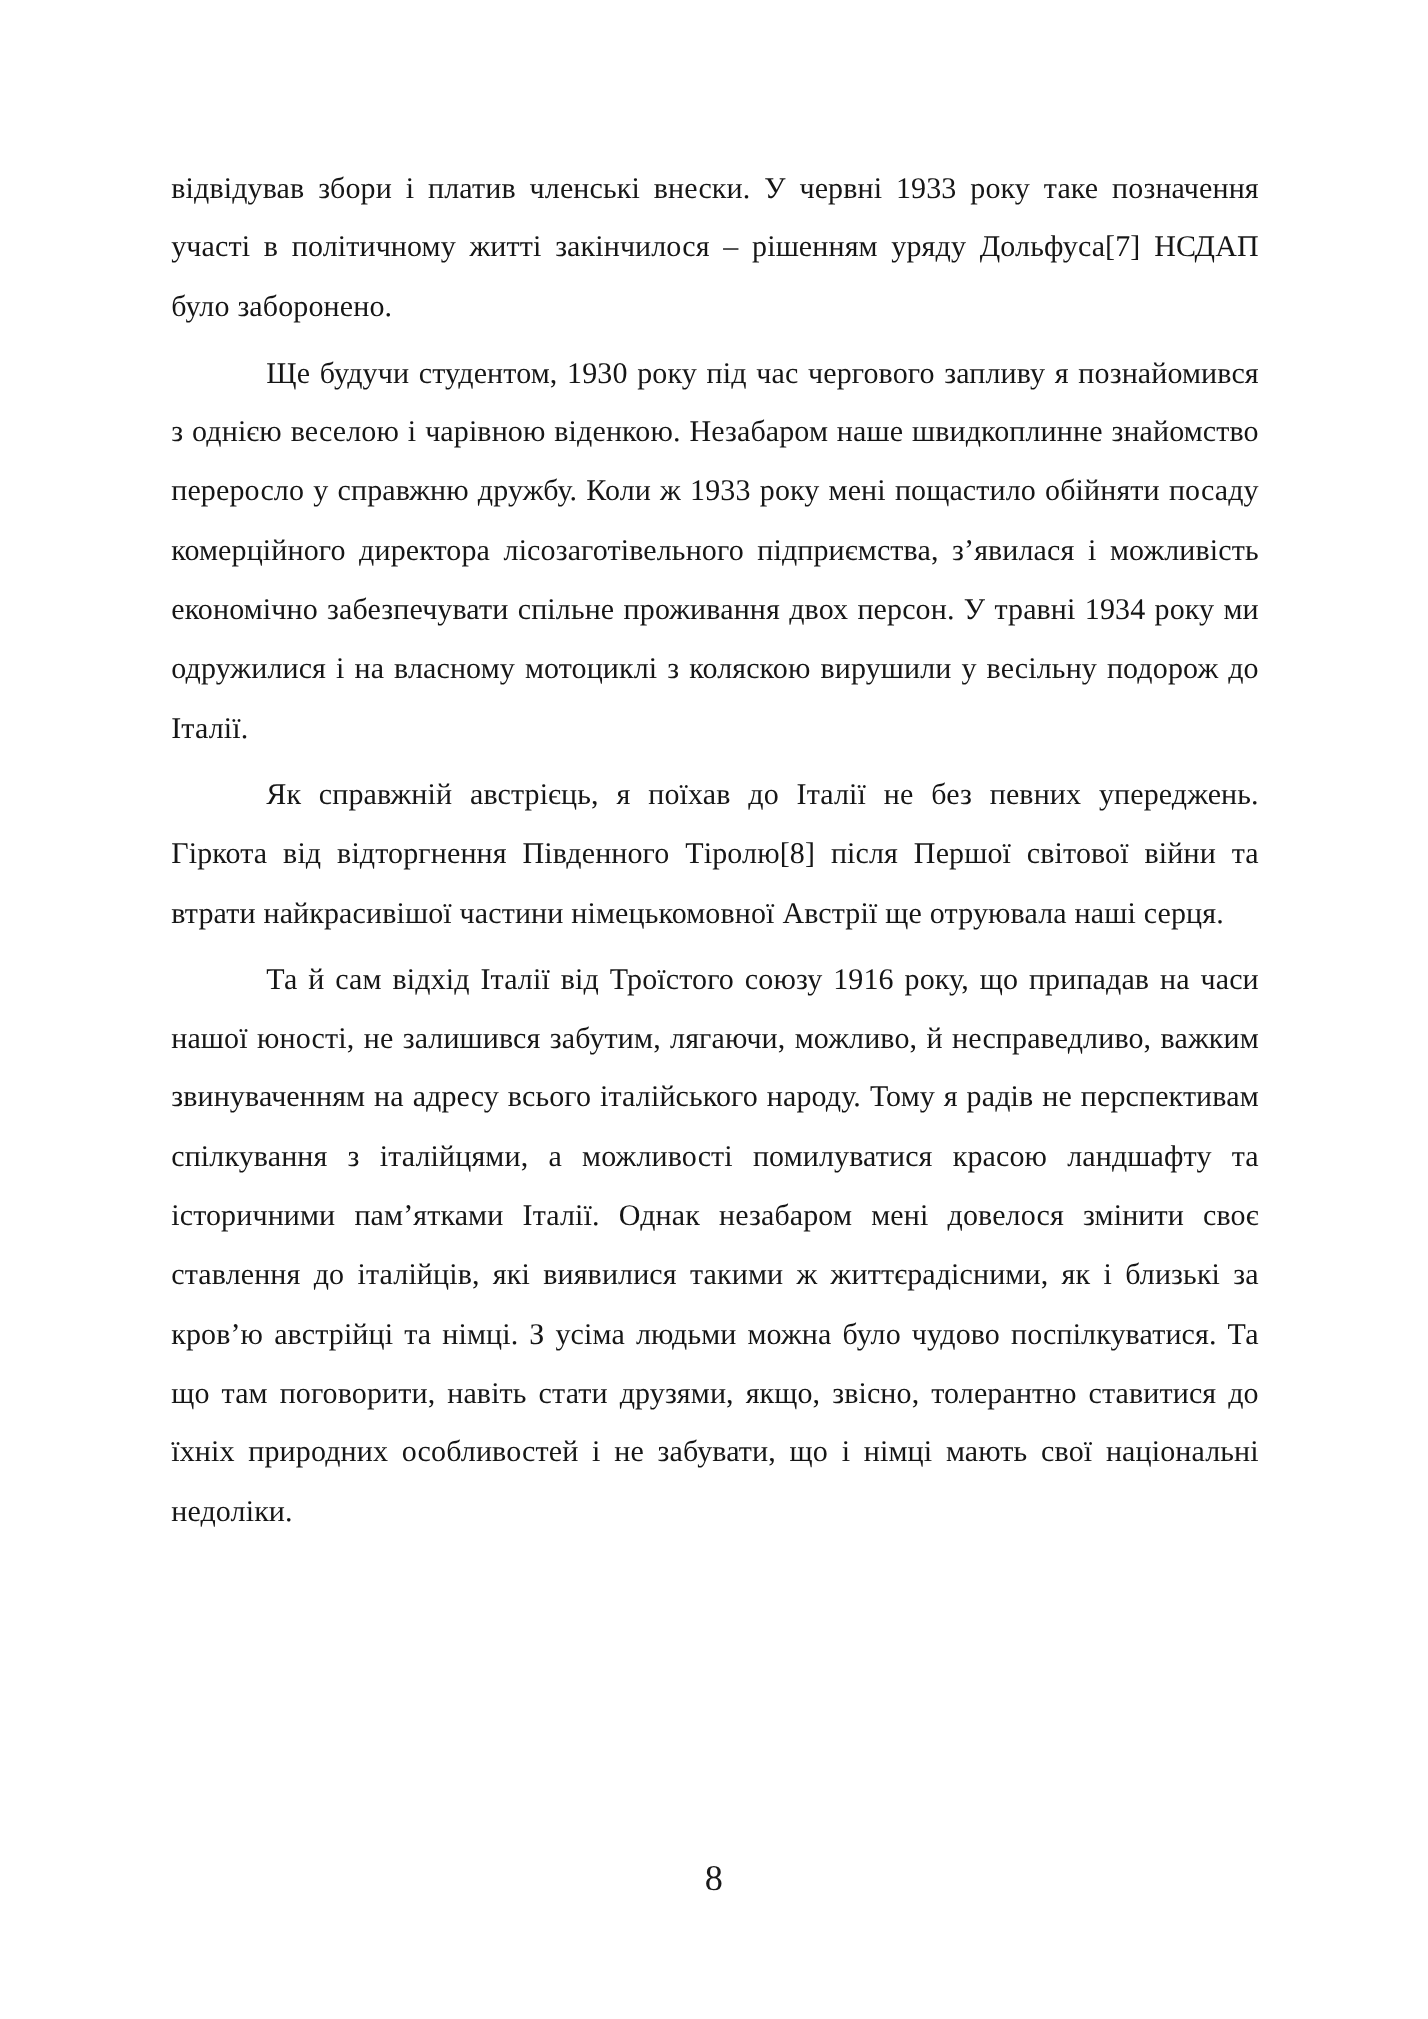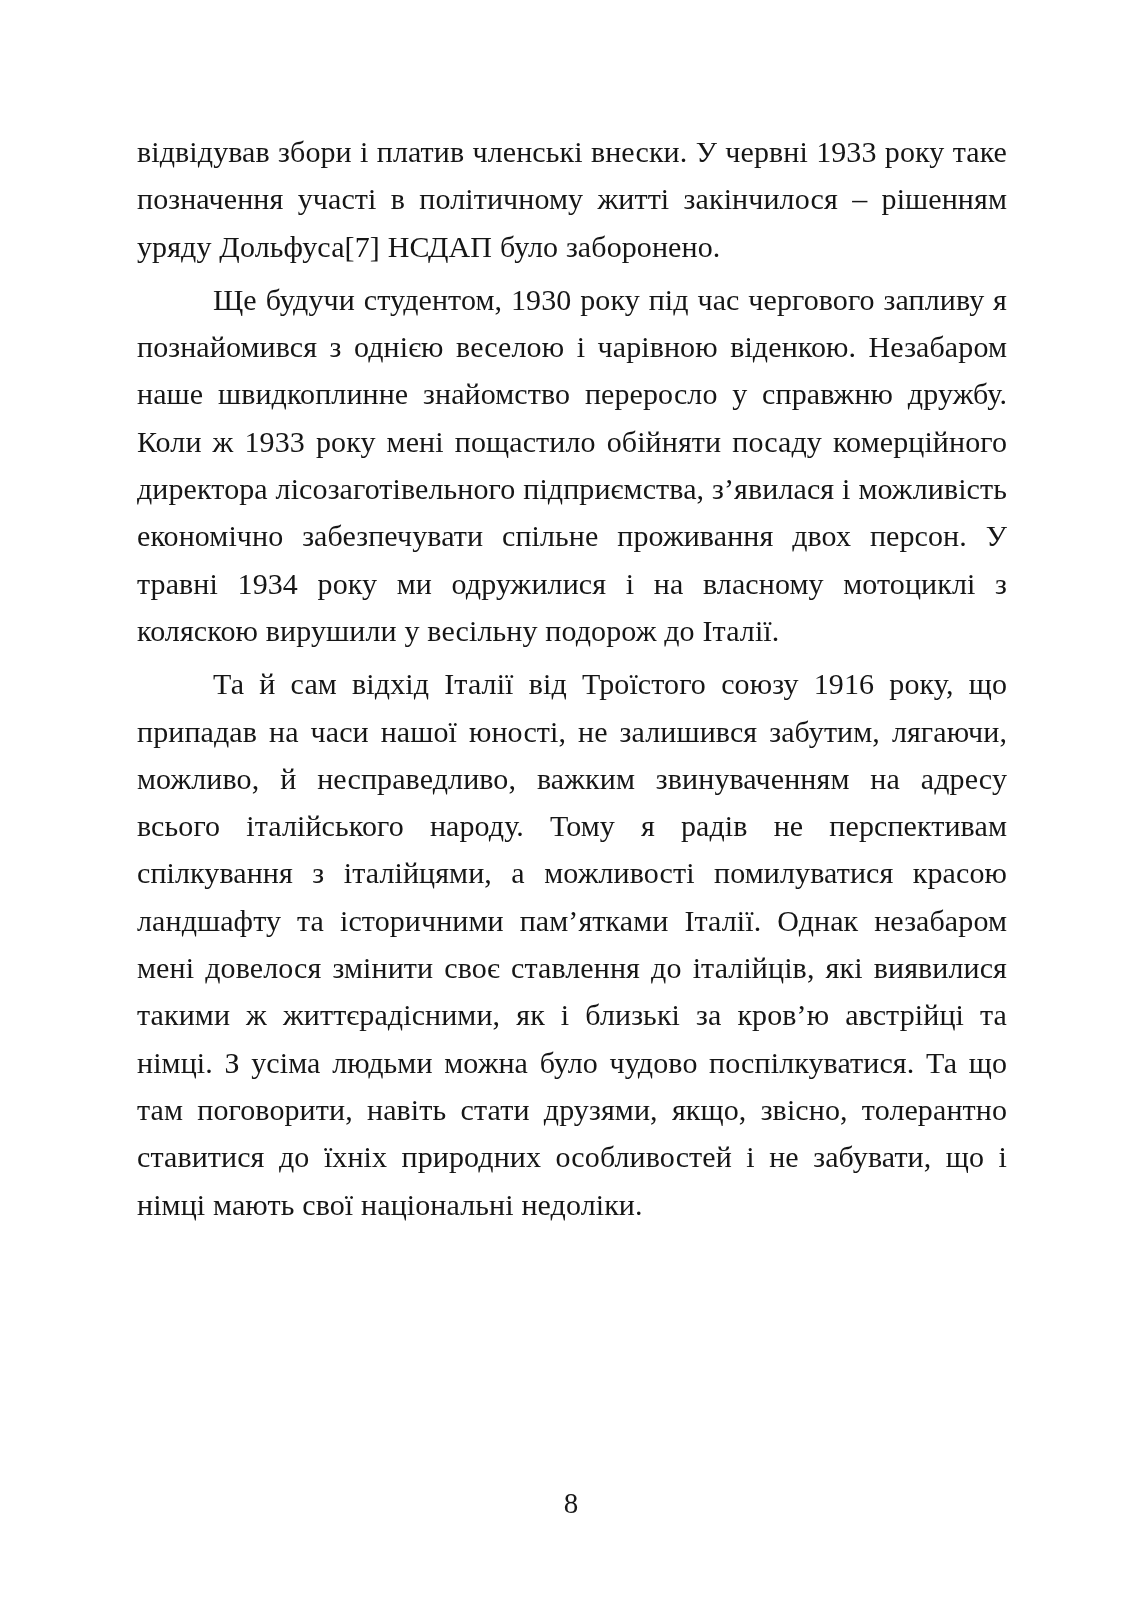--- a/index.html
+++ b/index.html
@@ -21,21 +21,21 @@
   .textblock {
     position: absolute;
     left: 137px;
     top: 128px;
     width: 870px;
   }
   p.para {
     margin: 0;
     text-align: justify;
     text-justify: inter-word;
-    font-size: 30px;
+    font-size: 24px;
     line-height: 47.3px;
     text-indent: 76px;
     letter-spacing: 0.1px;
     word-spacing: 0.2px;
     hyphens: manual;
     font-family: Liberation Serif, serif;
   }
   p.para.first {
     text-indent: 0;
   }
@@ -54,18 +54,19 @@
   }
 </style>
 </head>
 <body>
 
 <div class="page">
 
   <div class="textblock">
     <p class="para first">відвідував збори і платив членські внески. У червні 1933 року таке позначення участі в політичному житті закінчилося – рішенням уряду Дольфуса[7] НСДАП було заборонено.</p>
     <p class="para">Ще будучи студентом, 1930 року під час чергового запливу я познайомився з однією веселою і чарівною віденкою. Незабаром наше швидкоплинне знайомство переросло у справжню дружбу. Коли ж 1933 року мені пощастило обійняти посаду комерційного директора лісозаготівельного підприємства, з’явилася і можливість економічно забезпечувати спільне проживання двох персон. У травні 1934 року ми одружилися і на власному мотоциклі з коляскою вирушили у весільну подорож до Італії.</p>
+    <p class="para">Як справжній австрієць, я поїхав до Італії не без певних упереджень. Гіркота від відторгнення Південного Тіролю[8] після Першої світової війни та втрати найкрасивішої частини німецькомовної Австрії ще отруювала наші серця.</p>
     <p class="para">Та й сам відхід Італії від Троїстого союзу 1916 року, що припадав на часи нашої юності, не залишився забутим, лягаючи, можливо, й несправедливо, важким звинуваченням на адресу всього італійського народу. Тому я радів не перспективам спілкування з італійцями, а можливості помилуватися красою ландшафту та історичними пам’ятками Італії. Однак незабаром мені довелося змінити своє ставлення до італійців, які виявилися такими ж життєрадісними, як і близькі за кров’ю австрійці та німці. З усіма людьми можна було чудово поспілкуватися. Та що там поговорити, навіть стати друзями, якщо, звісно, толерантно ставитися до їхніх природних особливостей і не забувати, що і німці мають свої національні недоліки.</p>
   </div>
 
   <div class="page-number">8</div>
 
 </div>
 
 </body></html>

